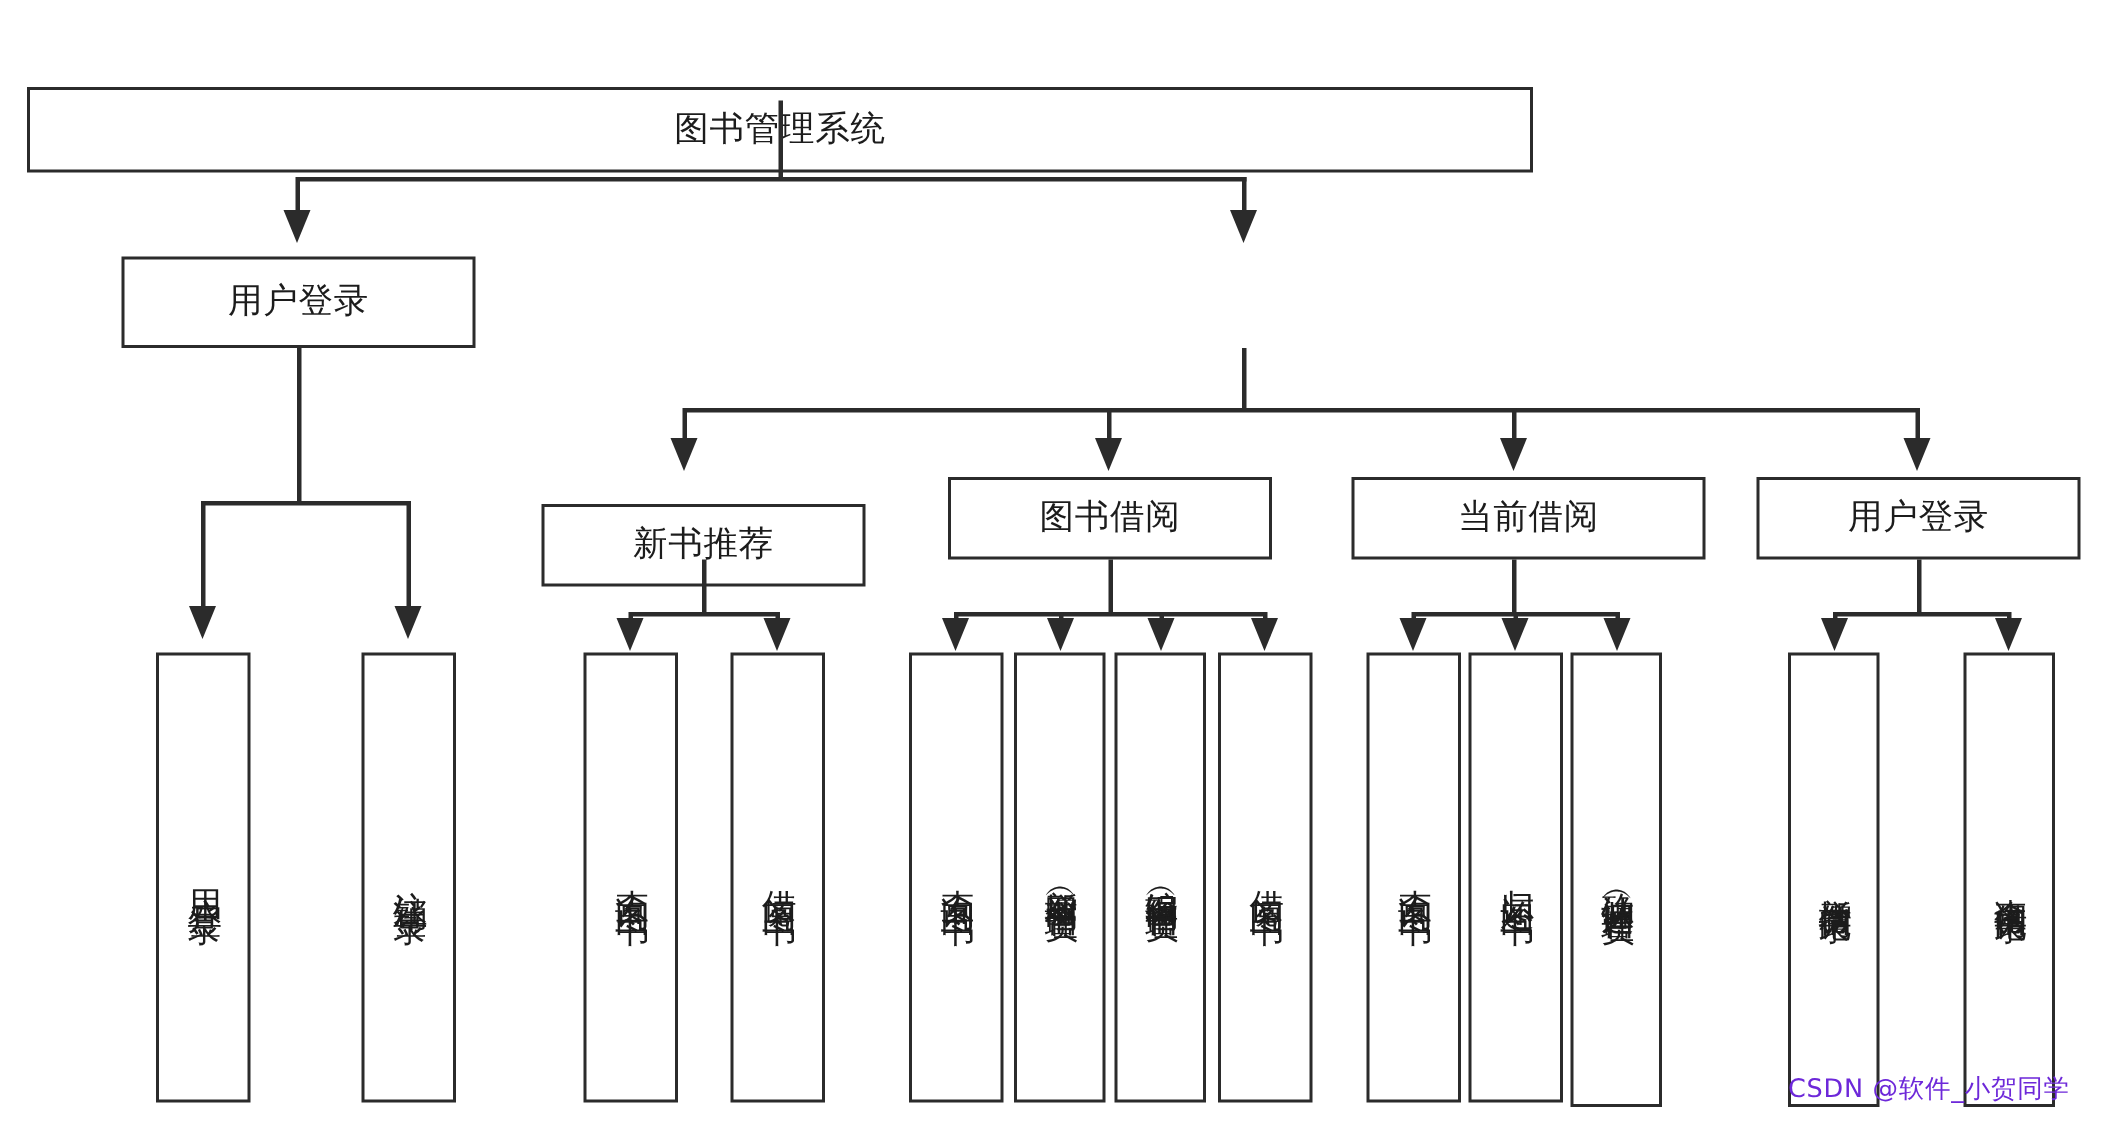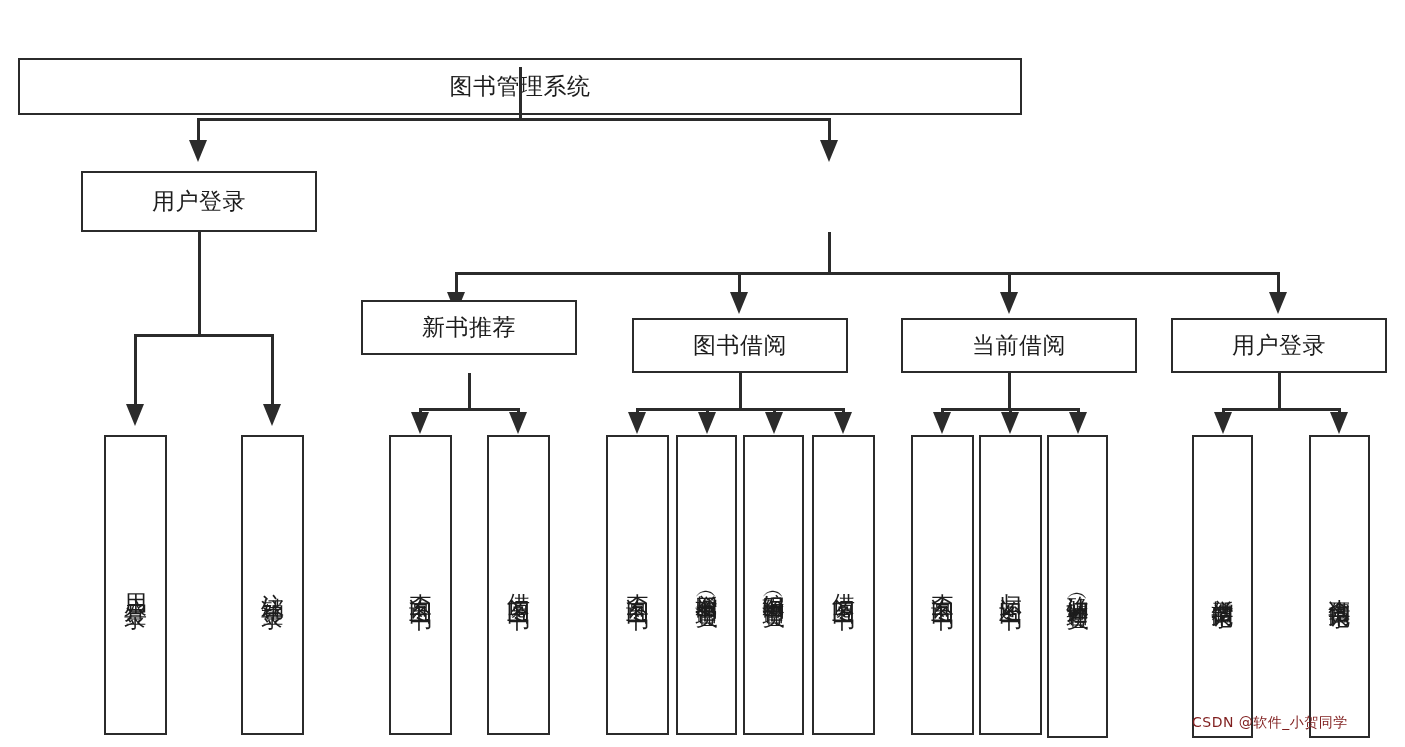--- a/index.html
+++ b/index.html
@@ -61,22 +61,22 @@
   .arrow {
     position: absolute;
     width: 0;
     height: 0;
     border-left: 9px solid transparent;
     border-right: 9px solid transparent;
     border-top: 22px solid #2b2b2b;
   }
   .watermark {
     position: absolute;
-    color: #7f1d1d;
-    font-size: 14px;
+    color: #6d28d9;
+    font-size: 17px;
     white-space: nowrap;
     letter-spacing: 0.5px;
   }
 </style>
 </head>
 <body>
 
 <div id="canvas">
 
   <div class="node horizontal" style="left:18px; top:10px; width:1004px; height:57px;margin-top:48px;">
@@ -107,21 +107,21 @@
   <div class="edge h" style="left:456px; top:272px; width:823px; height:2.5px;"></div>
   <div class="edge v" style="left:455px; top:272px; width:2.5px; height:22px;"></div>
   <div class="arrow" style="left:447px; top:292px;"></div>
   <div class="edge v" style="left:738px; top:272px; width:2.5px; height:22px;"></div>
   <div class="arrow" style="left:730px; top:292px;"></div>
   <div class="edge v" style="left:1008px; top:272px; width:2.5px; height:22px;"></div>
   <div class="arrow" style="left:1000px; top:292px;"></div>
   <div class="edge v" style="left:1277px; top:272px; width:2.5px; height:22px;"></div>
   <div class="arrow" style="left:1269px; top:292px;"></div>
 
-  <div class="node horizontal" style="left:361px; top:300px; width:216px; height:55px;">
+  <div class="node horizontal" style="left:361px; top:336px; width:216px; height:55px;">
     <span class="lbl">新书推荐</span>
   </div>
   <div class="node horizontal" style="left:632px; top:318px; width:216px; height:55px;">
     <span class="lbl">图书借阅</span>
   </div>
   <div class="node horizontal" style="left:901px; top:318px; width:236px; height:55px;">
     <span class="lbl">当前借阅</span>
   </div>
   <div class="node horizontal" style="left:1171px; top:318px; width:216px; height:55px;">
     <span class="lbl">用户登录</span>

